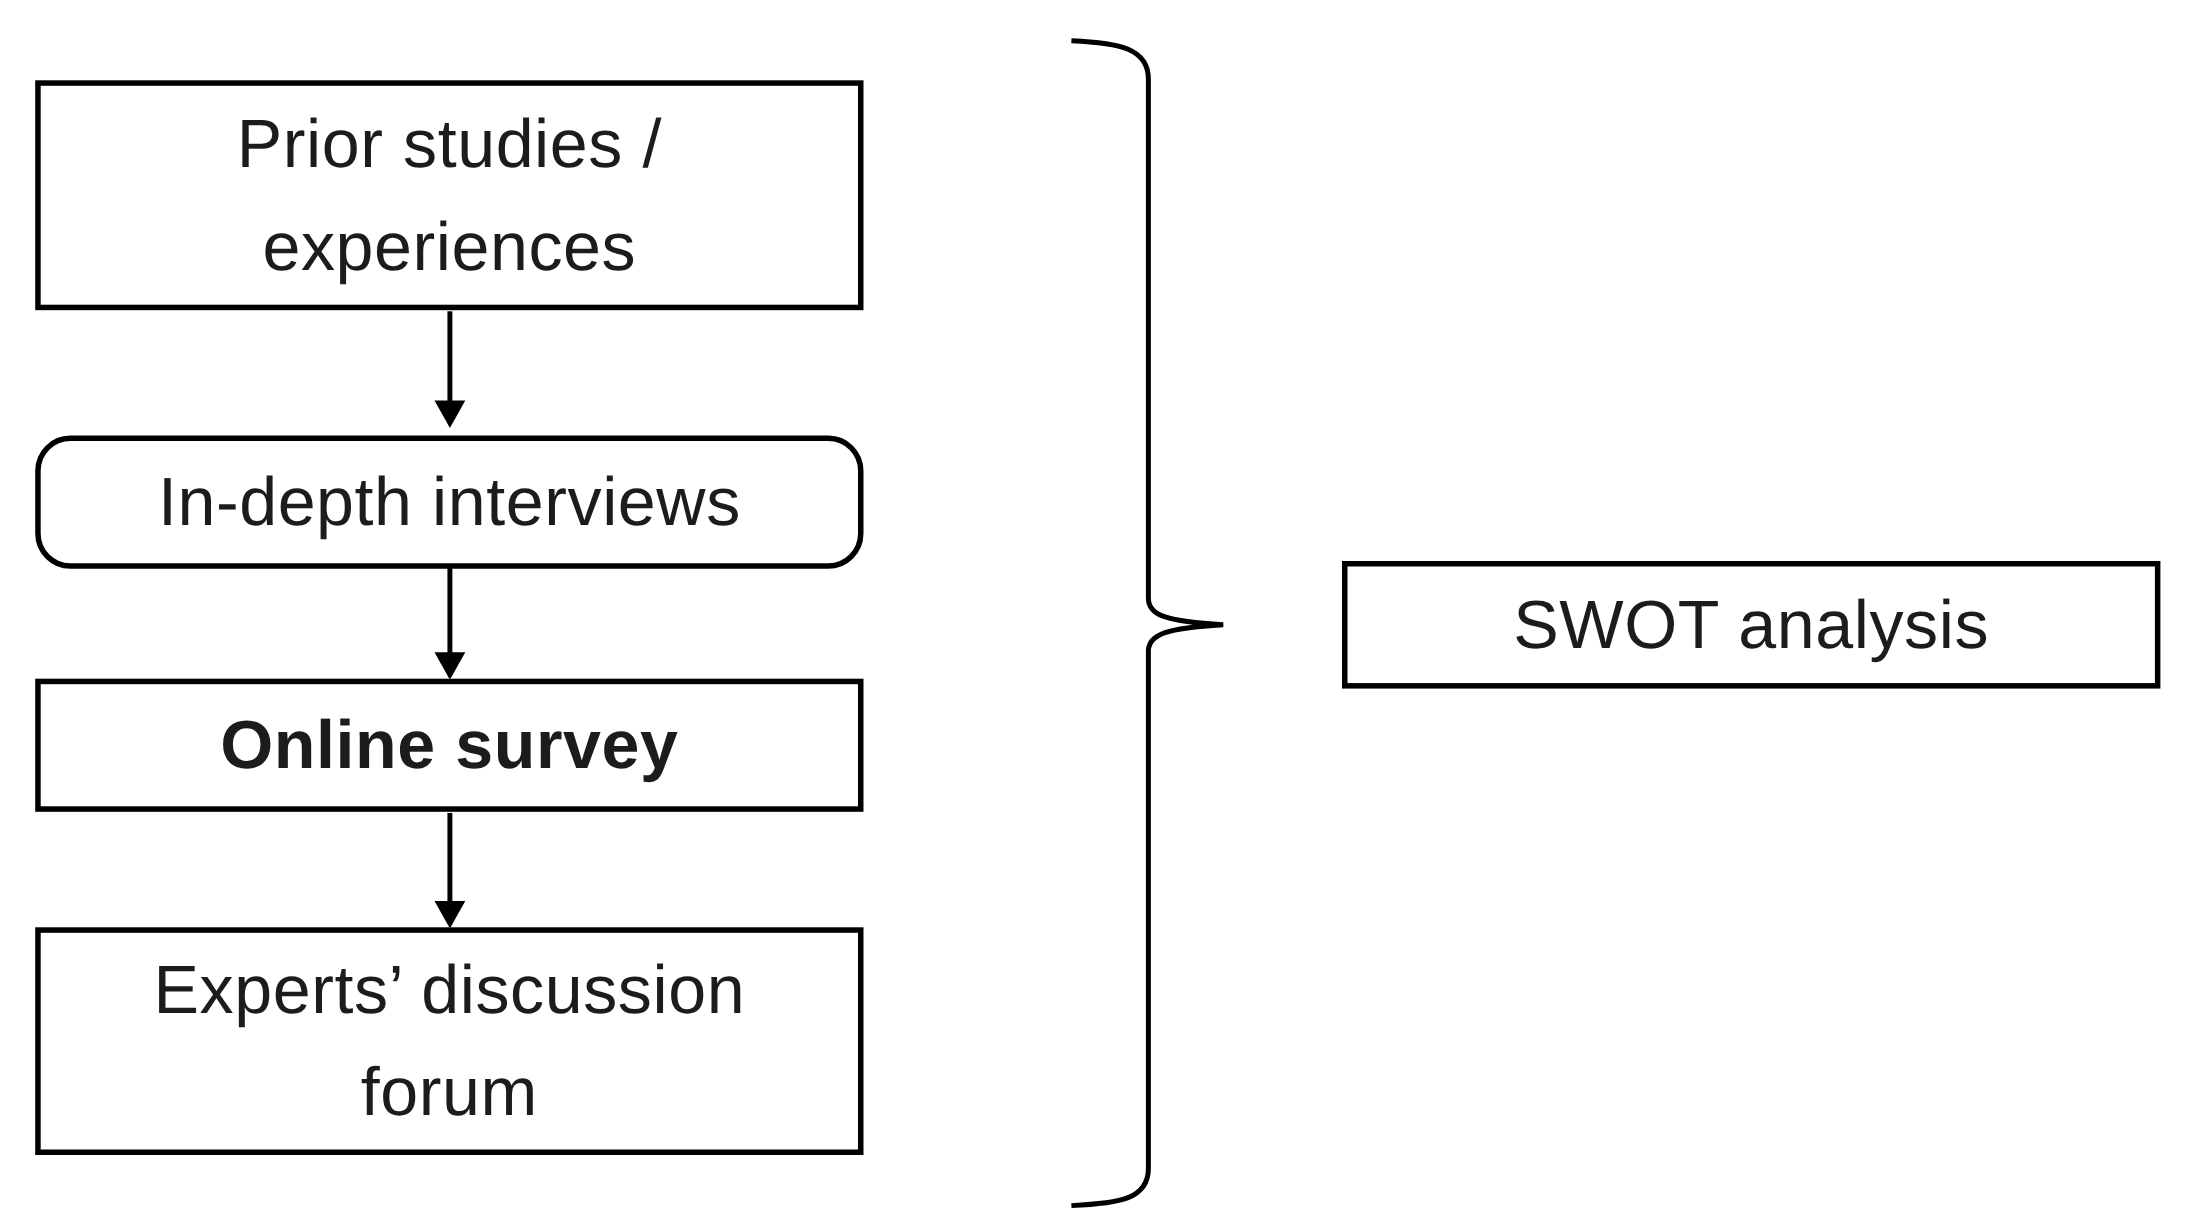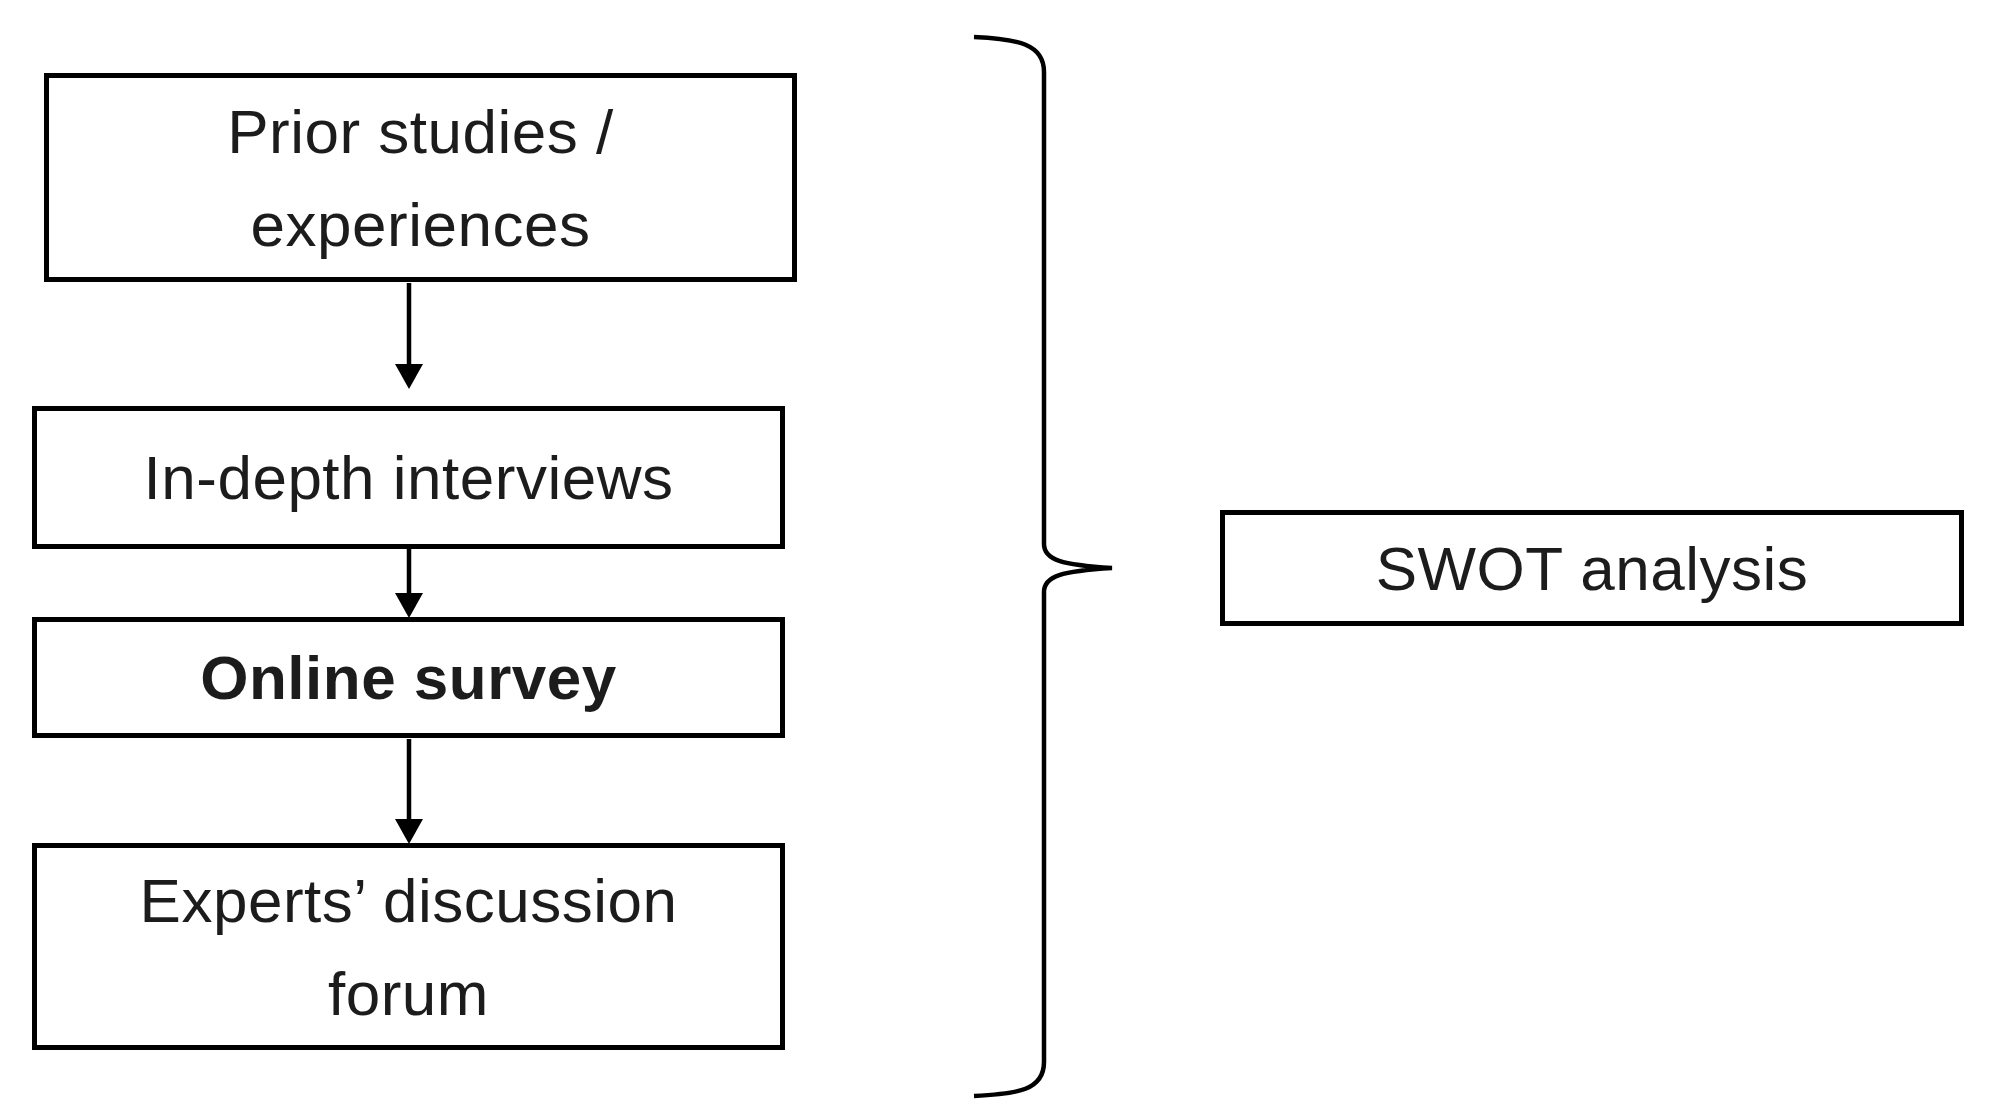--- a/index.html
+++ b/index.html
@@ -29,22 +29,22 @@
     white-space: pre-line;
     font-size: 62px;
     line-height: 1.5;
     color: #1c1c1c;
     letter-spacing: 0.5px;
   }
   .flow-box {
     left: 32px;
     width: 753px;
   }
-  #flow-box-0 { top: 73px;  height: 209px; margin-left: 12px; }
-  #flow-box-1 { top: 406px; height: 143px; }
+  #flow-box-0 { top: 73px;  height: 209px; }
+  #flow-box-1 { top: 396px; height: 121px; border-radius: 32px; }
   #flow-box-2 { top: 617px; height: 121px; font-weight: bold; }
   #flow-box-3 { top: 843px; height: 207px; }
   #result-box { left: 1220px; top: 510px; width: 744px; height: 116px; }
   .overlay {
     position: absolute;
     left: 0;
     top: 0;
     width: 1995px;
     height: 1117px;
     pointer-events: none;

